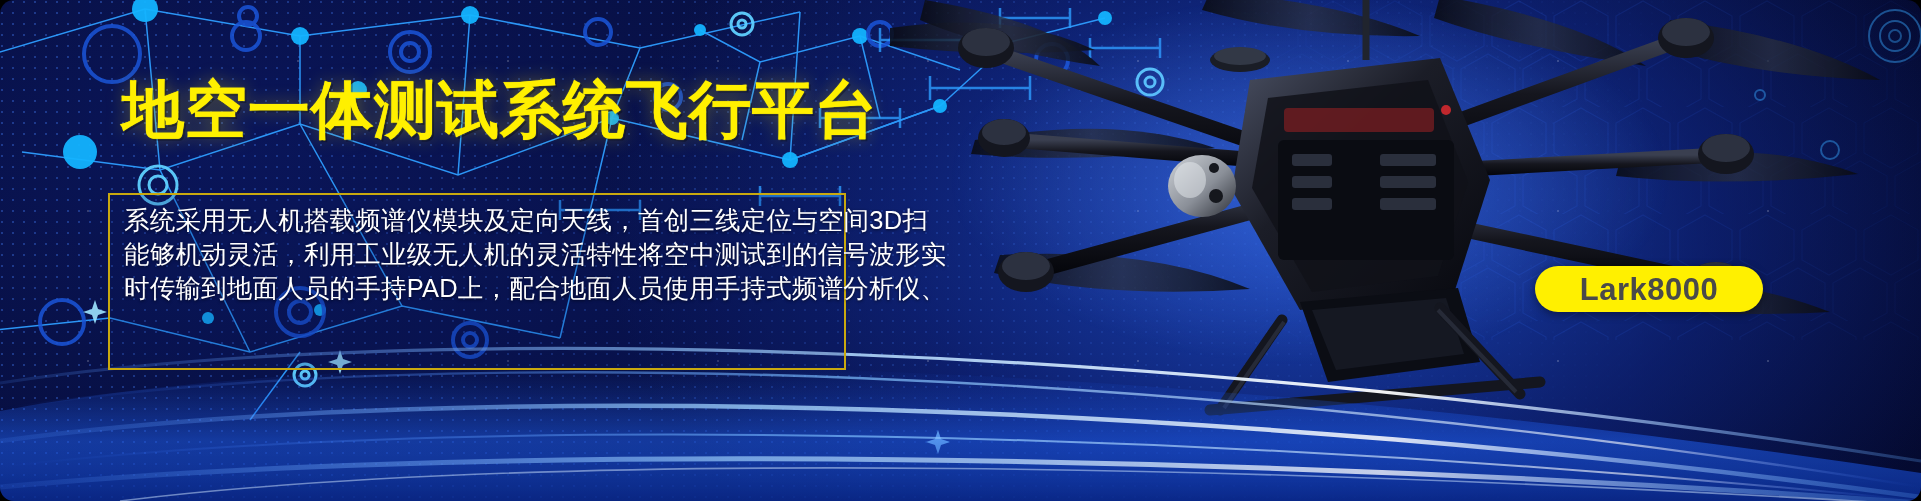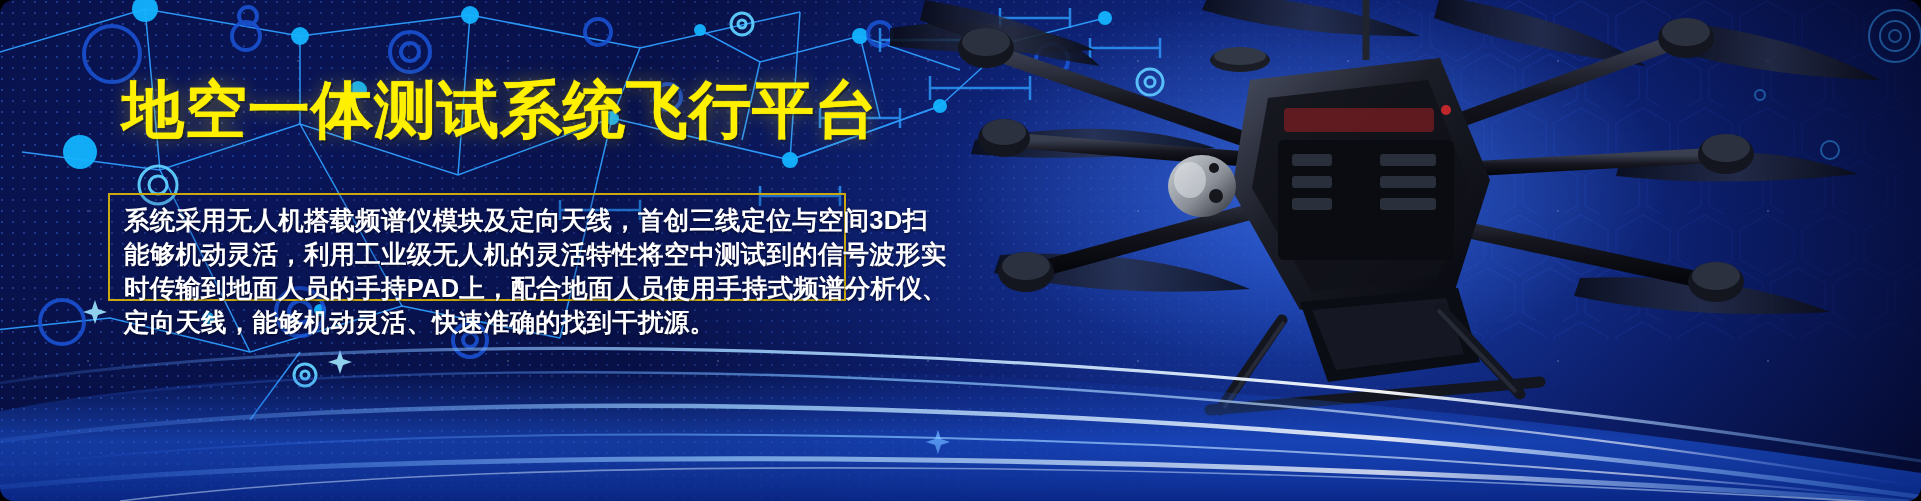--- a/index.html
+++ b/index.html
@@ -61,25 +61,24 @@
       0 0 1px #FFF000,
       2px 2px 0 rgba(0,0,0,0.30),
       0 0 18px rgba(255,230,0,0.35);
     font-family: "Liberation Sans", "DejaVu Sans", sans-serif;
   }
 
   
   #desc-box {
     position: absolute;
     left: 108px; top: 193px;
-    width: 738px; height: 108px;
+    width: 738px; height: 177px;
     border: 2px solid #C9A90F;
     background: rgba(10,26,102,0.20);
     padding: 8px 12px 24px 14px;
-    font-weight: bold;
   }
   #desc-box .line {
     color: #ffffff;
     font-size: 25.5px;
     line-height: 34px;
     letter-spacing: 0.2px;
     white-space: nowrap;
     text-shadow: 0 1px 3px rgba(0,0,10,0.65);
     font-family: "Liberation Sans", "DejaVu Sans", sans-serif;
   }
@@ -375,17 +374,19 @@
     <path d="M0 196 C 500 150, 1260 164, 1921 212" stroke="url(#sg1)" stroke-width="5" fill="none" opacity="0.8"></path>
     <path d="M120 210 C 560 156, 1300 176, 1921 214" stroke="#cfe6ff" stroke-width="1.6" fill="none" opacity="0.5"></path>
   </svg>
 
   <div id="title">地空一体测试系统飞行平台</div>
 
   <div id="desc-box">
     <div class="line">系统采用无人机搭载频谱仪模块及定向天线，首创三线定位与空间3D扫</div>
     <div class="line">能够机动灵活，利用工业级无人机的灵活特性将空中测试到的信号波形实</div>
     <div class="line">时传输到地面人员的手持PAD上，配合地面人员使用手持式频谱分析仪、</div>
-    <div class="line">定向天线，能够机动灵活、快速准确的找到干扰源。</div>
   </div>
 
+  <div id="badge">
+    <span class="label">Lark8000</span>
+  </div>
 
 </div>
 
 </body></html>

